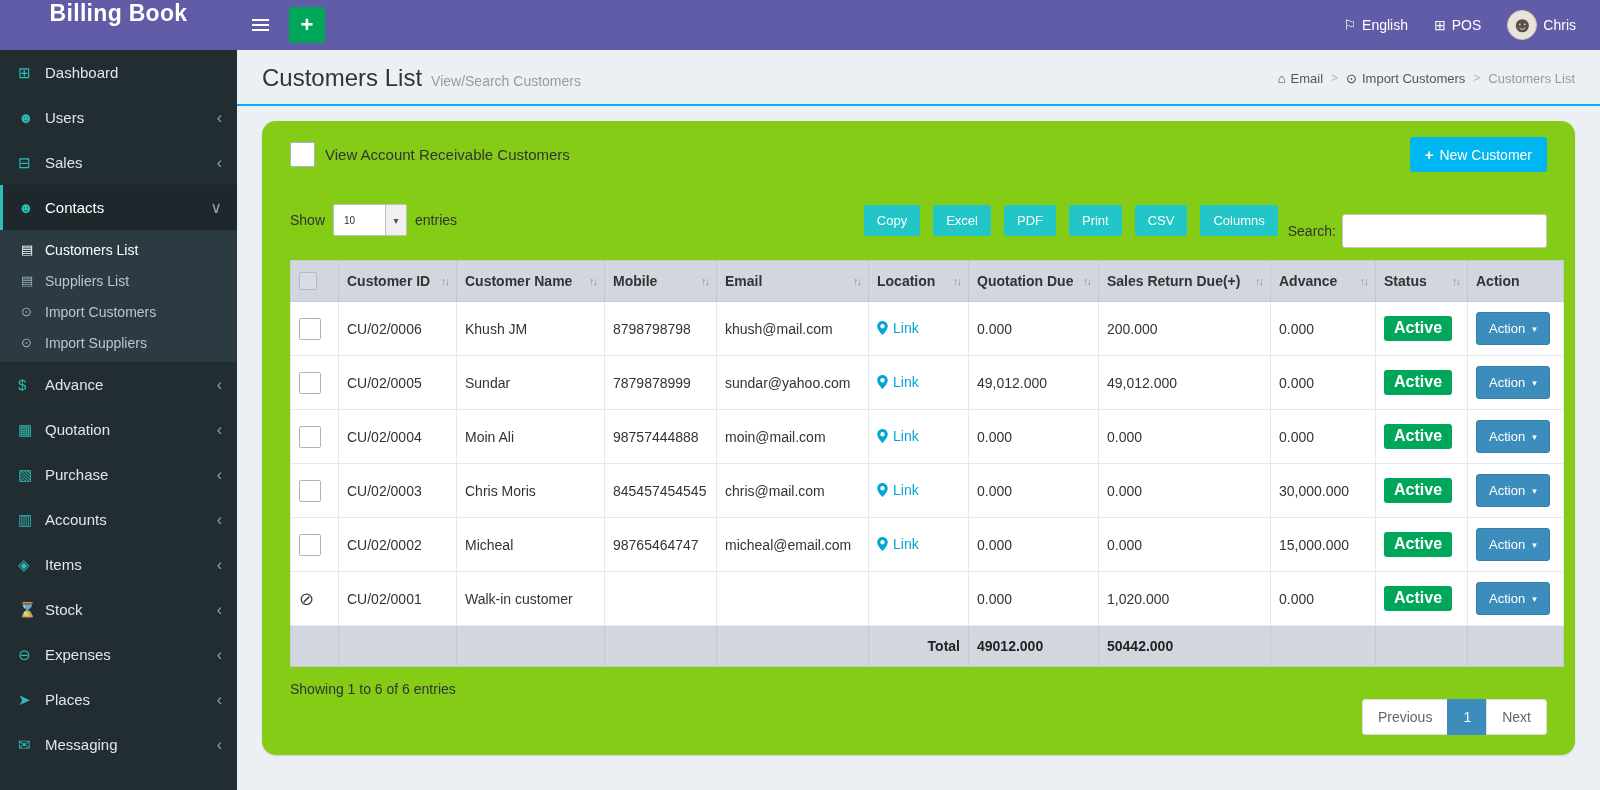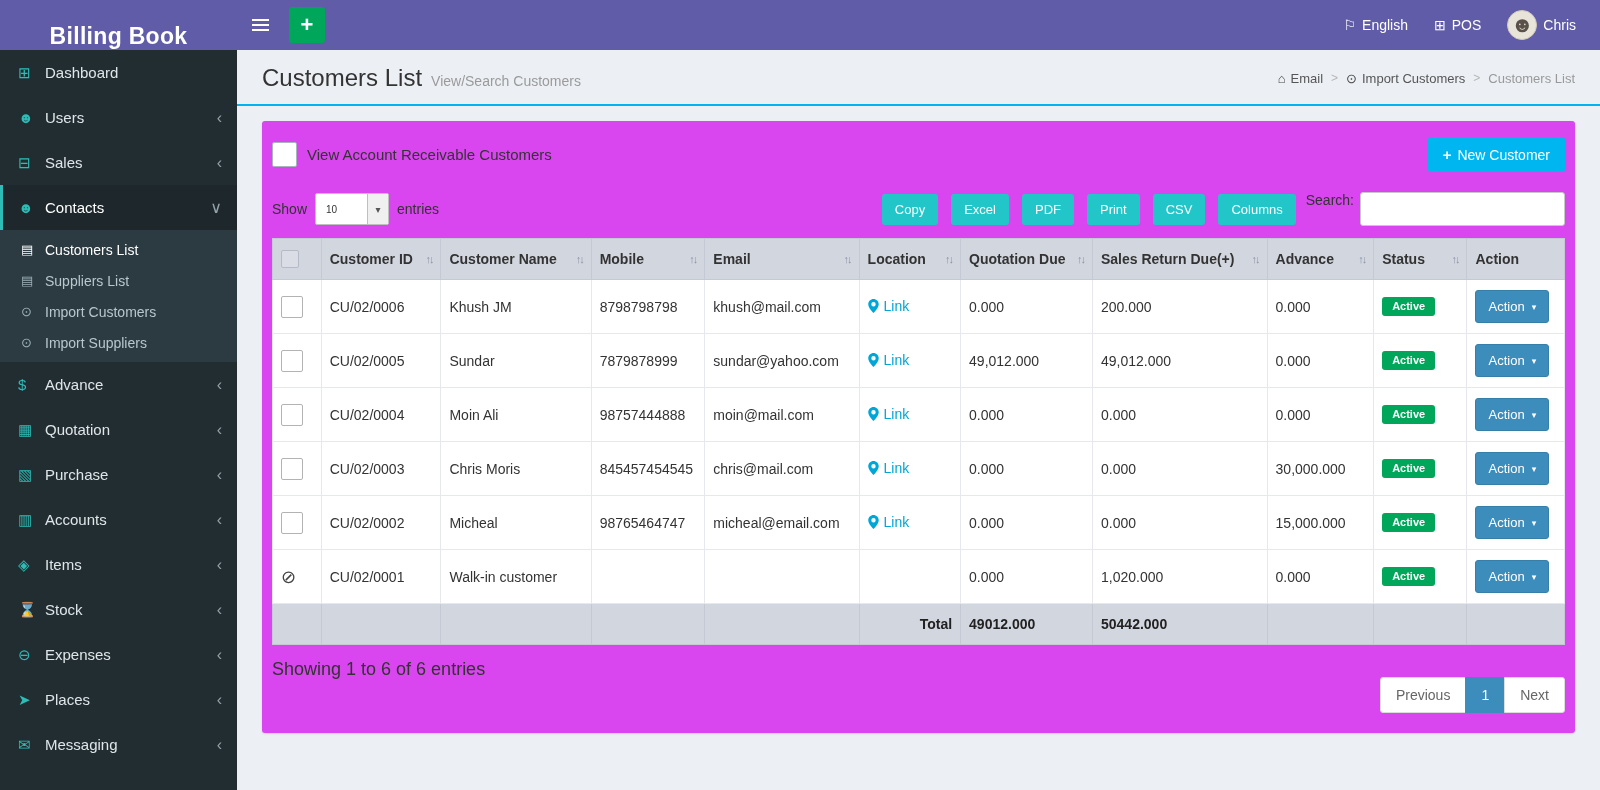--- a/index.html
+++ b/index.html
@@ -1,21 +1,21 @@
 <!DOCTYPE html>
 <html><head>
 <meta charset="utf-8">
 <style>
   * { box-sizing: border-box; margin: 0; padding: 0; }
   html, body { width: 1600px; height: 790px; overflow: hidden; }
   body { font-family: "Liberation Sans", sans-serif; background: #ecf0f5; position: relative; }
 
   
   .topbar { position: absolute; top: 0; left: 0; width: 1600px; height: 50px; background: #605ca8; display: flex; align-items: center; z-index: 20; }
-  .brand { width: 237px; height: 50px; display: flex; align-items: flex-end; justify-content: center; color: #fff; font-size: 23px; font-weight: bold; letter-spacing: .3px; cursor: pointer; }
+  .brand { width: 237px; height: 50px; display: flex; align-items: flex-start; justify-content: center; color: #fff; font-size: 23px; font-weight: bold; letter-spacing: .3px; cursor: pointer; }
   .hamburger { width: 46px; height: 50px; background: transparent; border: 0; cursor: pointer; display: flex; align-items: center; justify-content: center; }
   .hamburger .bars { width: 17px; height: 2px; background: #fff; position: relative; display: block; }
   .hamburger .bars::before, .hamburger .bars::after { content: ""; position: absolute; left: 0; width: 17px; height: 2px; background: #fff; }
   .hamburger .bars::before { top: -5px; } .hamburger .bars::after { top: 5px; }
   .quick-add { width: 36px; height: 36px; margin-left: 6px; background: #00a65a; border: 0; border-radius: 3px; color: #fff; font-size: 22px; font-weight: bold; line-height: 34px; cursor: pointer; }
   .topbar-right { margin-left: auto; display: flex; align-items: center; gap: 26px; padding-right: 24px; color: #fff; font-size: 14px; }
   .top-item { display: flex; align-items: center; gap: 6px; cursor: pointer; height: 50px; }
   .top-item .t-icon { font-size: 14px; }
   .avatar { width: 30px; height: 30px; border-radius: 50%; background: #e8e4da; display: flex; align-items: center; justify-content: center; overflow: hidden; border: 1px solid #cfc9ba; }
   .avatar span { color: #5a5248; font-size: 22px; line-height: 30px; }
@@ -38,59 +38,59 @@
   .title-wrap { display: flex; align-items: baseline; gap: 9px; }
   .page-title { font-size: 24px; font-weight: 500; color: #333; }
   .page-subtitle { font-size: 14px; color: #9a9a9a; }
   .breadcrumb { margin-left: auto; display: flex; align-items: center; gap: 8px; font-size: 13px; color: #555; }
   .crumb { display: flex; align-items: center; gap: 5px; cursor: pointer; }
   .crumb .c-icon { font-size: 13px; color: #444; }
   .crumb.current { color: #999; cursor: default; }
   .sep { color: #b5b5b5; font-size: 12px; }
 
   .content-body { padding: 15px 25px; }
-  .card { background: #d946ef; border-radius: 3px; box-shadow: 0 1px 2px rgba(0,0,0,.12); padding: 16px 10px 20px; min-height: 580px; }
+  .card { background: #84cc16; border-radius: 14px; box-shadow: 0 1px 2px rgba(0,0,0,.12); padding: 16px 28px 20px; min-height: 580px; }
 
   .card-row1 { display: flex; align-items: center; margin-bottom: 20px; }
   .big-checkbox { width: 25px; height: 25px; background: #fff; border: 1px solid #a9b4be; border-radius: 2px; cursor: pointer; flex: 0 0 25px; }
   .chk-label { margin-left: 10px; font-size: 15px; color: #333; }
   .btn-new { margin-left: auto; background: #00b6f0; border: 0; border-radius: 3px; color: #fff; font-size: 14px; padding: 9px 15px; cursor: pointer; display: inline-flex; align-items: center; gap: 6px; font-family: inherit; }
   .btn-new .p-ic { font-weight: bold; font-size: 15px; }
 
   .card-row2 { display: flex; align-items: center; margin-bottom: 12px; }
   .show-group { display: flex; align-items: center; gap: 8px; font-size: 14px; color: #333; }
   .select { display: flex; width: 74px; height: 32px; border: 1px solid #bfbfbf; border-radius: 2px; align-items: center; background: #fff; cursor: pointer; }
   .select-value { flex: 1; padding-left: 10px; font-size: 10px; color: #333; }
   .select-arrow { width: 21px; height: 100%; border-left: 1px solid #bfbfbf; background: #f0f0f0; display: flex; align-items: center; justify-content: center; font-size: 10px; color: #555; }
   .export-group { margin-left: auto; display: flex; gap: 13px; }
   .export-btn { background: #23c6c8; border: 0; border-radius: 3px; color: #fff; font-size: 13px; padding: 8px 13px; cursor: pointer; font-family: inherit; }
-  .search-group { display: flex; align-items: flex-start; gap: 6px; margin-left: 10px; font-size: 14px; color: #333; }
+  .search-group { display: flex; align-items: center; gap: 6px; margin-left: 10px; font-size: 14px; color: #333; margin-top: 22px; }
   .search-input { width: 205px; height: 34px; border: 1px solid #c8c8c8; border-radius: 3px; padding: 0 8px; font-size: 14px; font-family: inherit; }
 
   
   table.data-table { width: 100%; border-collapse: collapse; table-layout: fixed; }
   .c0 { width: 48px; } .c1 { width: 118px; } .c2 { width: 148px; } .c3 { width: 112px; }
   .c4 { width: 152px; } .c5 { width: 100px; } .c6 { width: 130px; } .c7 { width: 172px; }
   .c8 { width: 105px; } .c9 { width: 92px; } .c10 { width: 96px; }
   thead th { background: #d2d6de; border: 1px solid #c4c9d4; padding: 11px 8px; font-size: 14px; font-weight: bold; color: #333; text-align: left; cursor: pointer; }
   thead th .sort { float: right; color: #8d93a8; font-size: 11px; letter-spacing: -2px; margin-top: 2px; }
   .header-checkbox { display: inline-block; width: 18px; height: 18px; background: #dbdde6; border: 1px solid #b6bac7; border-radius: 2px; vertical-align: middle; cursor: pointer; }
   tbody td { background: #fff; border: 1px solid #e7e7ee; padding: 10px 8px; font-size: 14px; color: #333; height: 53px; vertical-align: middle; overflow: hidden; }
   .row-checkbox { display: inline-block; width: 22px; height: 22px; background: #fff; border: 1px solid #b3b3b3; border-radius: 2px; cursor: pointer; vertical-align: middle; }
   .ban { font-size: 18px; color: #444; }
   .loc-link { display: inline-flex; align-items: center; gap: 5px; color: #00a7d6; cursor: pointer; }
   .loc-link .pin { flex: 0 0 auto; }
-  .badge { display: inline-block; background: #00a65a; color: #fff; font-size: 11px; font-weight: bold; padding: 3px 10px 4px; border-radius: 3px; }
+  .badge { display: inline-block; background: #00a65a; color: #fff; font-size: 16px; font-weight: bold; padding: 3px 10px 4px; border-radius: 3px; }
   .btn-action { background: #3c8dbc; border: 1px solid #367fa9; border-radius: 3px; color: #fff; font-size: 13px; padding: 8px 12px; cursor: pointer; display: inline-flex; align-items: center; gap: 7px; font-family: inherit; }
   .btn-action .caret { font-size: 9px; }
   tfoot td { background: #d2d6de; border: 1px solid #c4c9d4; padding: 12px 8px; font-size: 14px; font-weight: bold; color: #222; height: 38px; }
   .total-label { text-align: right; }
 
   .table-footer { display: flex; align-items: flex-start; margin-top: 14px; }
-  .info { font-size: 18px; color: #333; }
+  .info { font-size: 14px; color: #333; }
   .pagination { margin-left: auto; display: flex; margin-top: 18px; }
   .page-btn { border: 1px solid #ddd; background: #fff; color: #666; font-size: 14px; padding: 9px 15px; cursor: pointer; margin-left: -1px; font-family: inherit; }
   .page-btn.prev { border-radius: 3px 0 0 3px; }
   .page-btn.next { border-radius: 0 3px 3px 0; }
   .page-btn.active { background: #3c8dbc; border-color: #3c8dbc; color: #fff; }
 </style>
 </head>
 <body>
 
 <header class="topbar">

